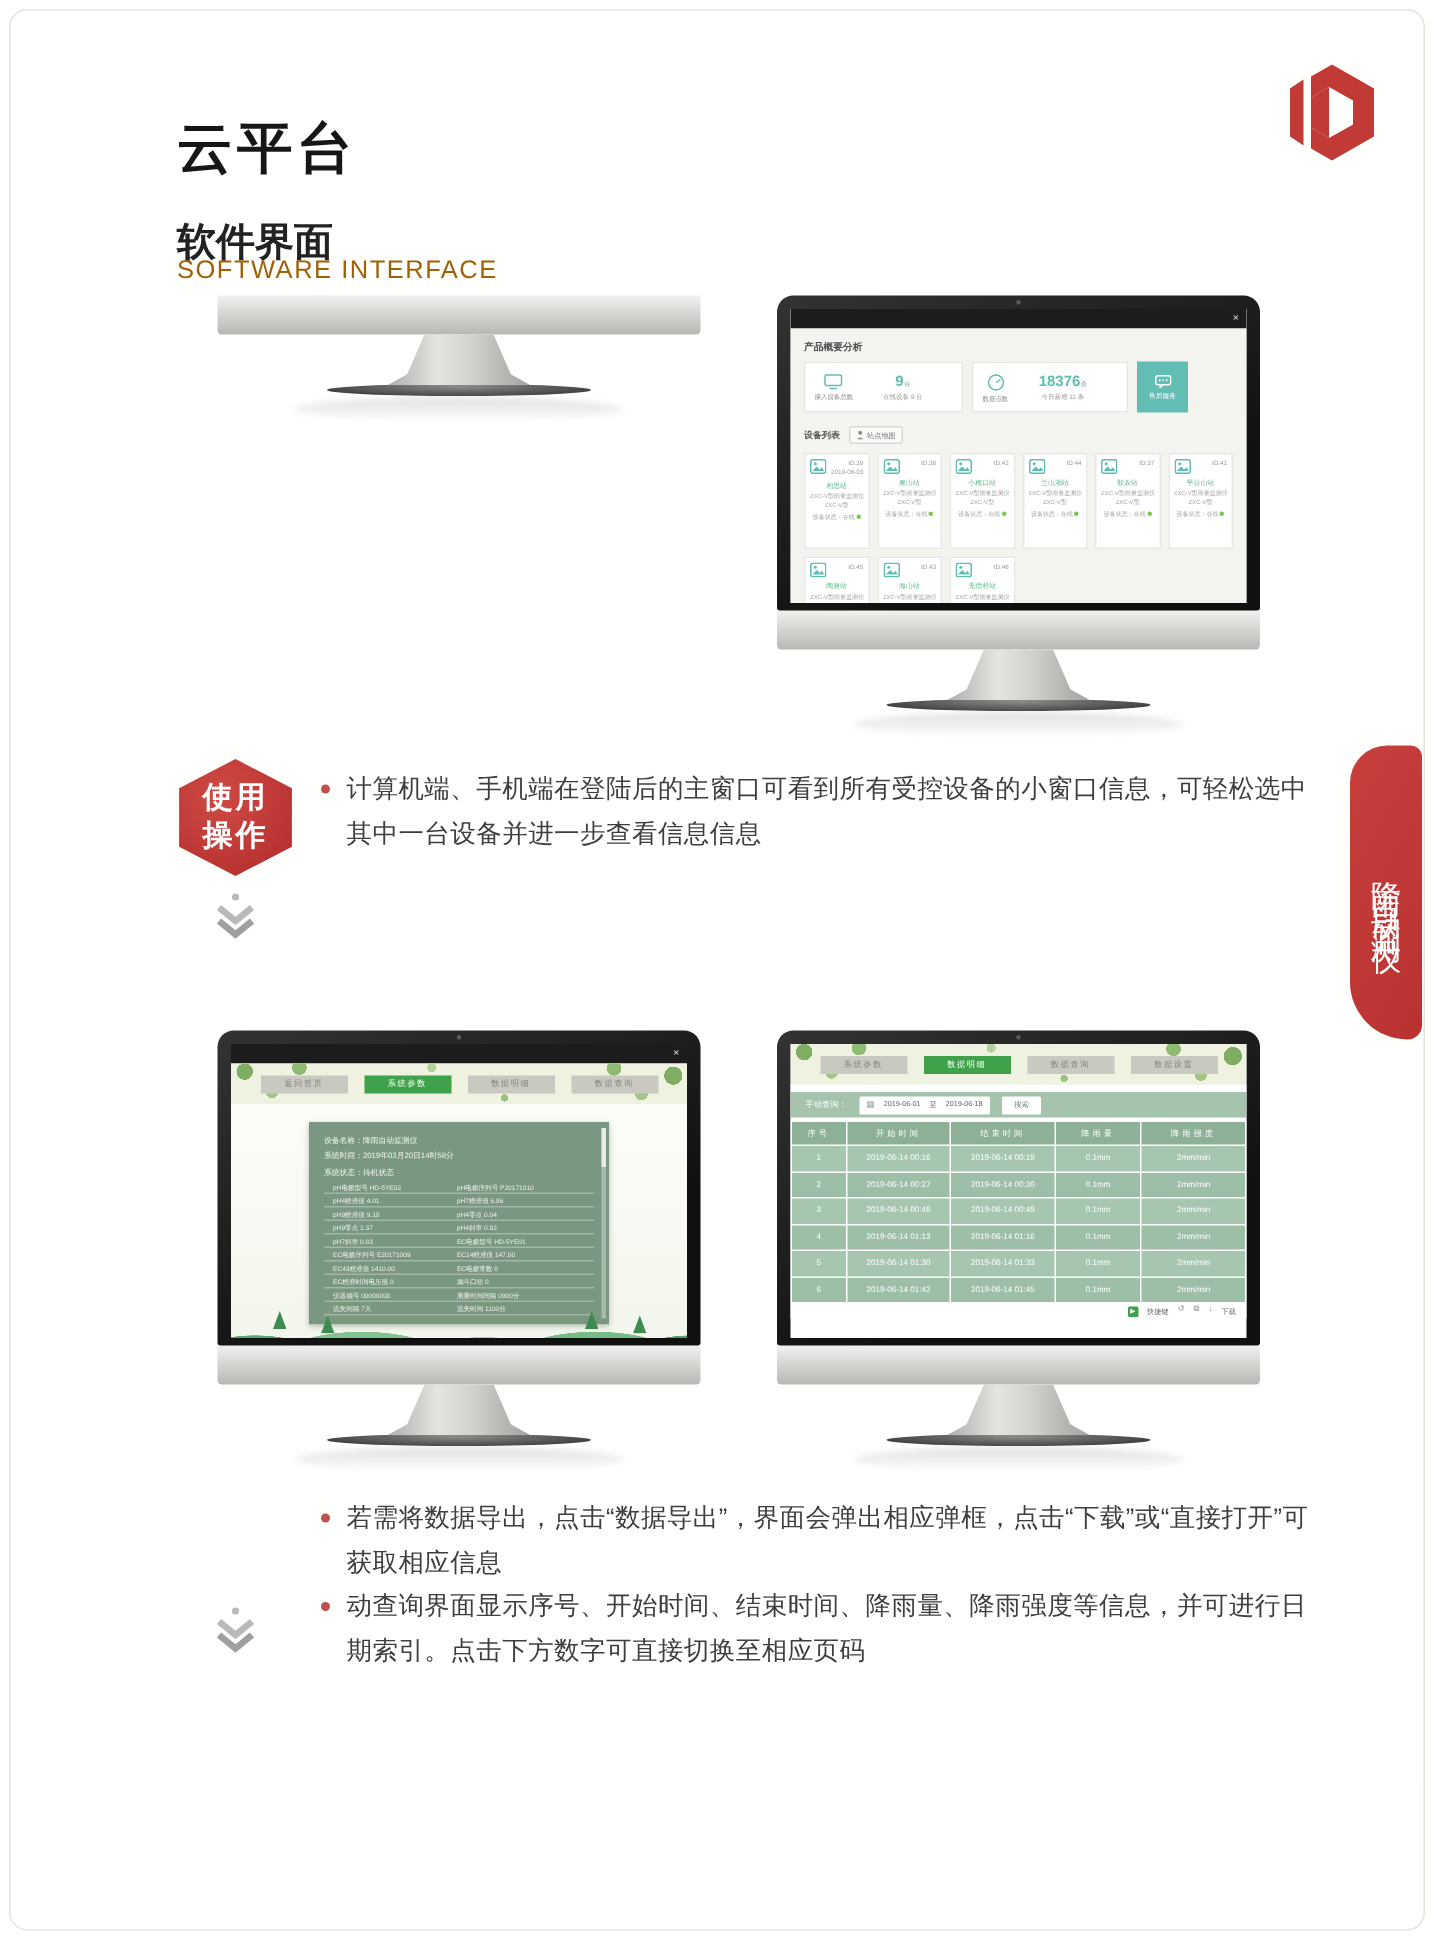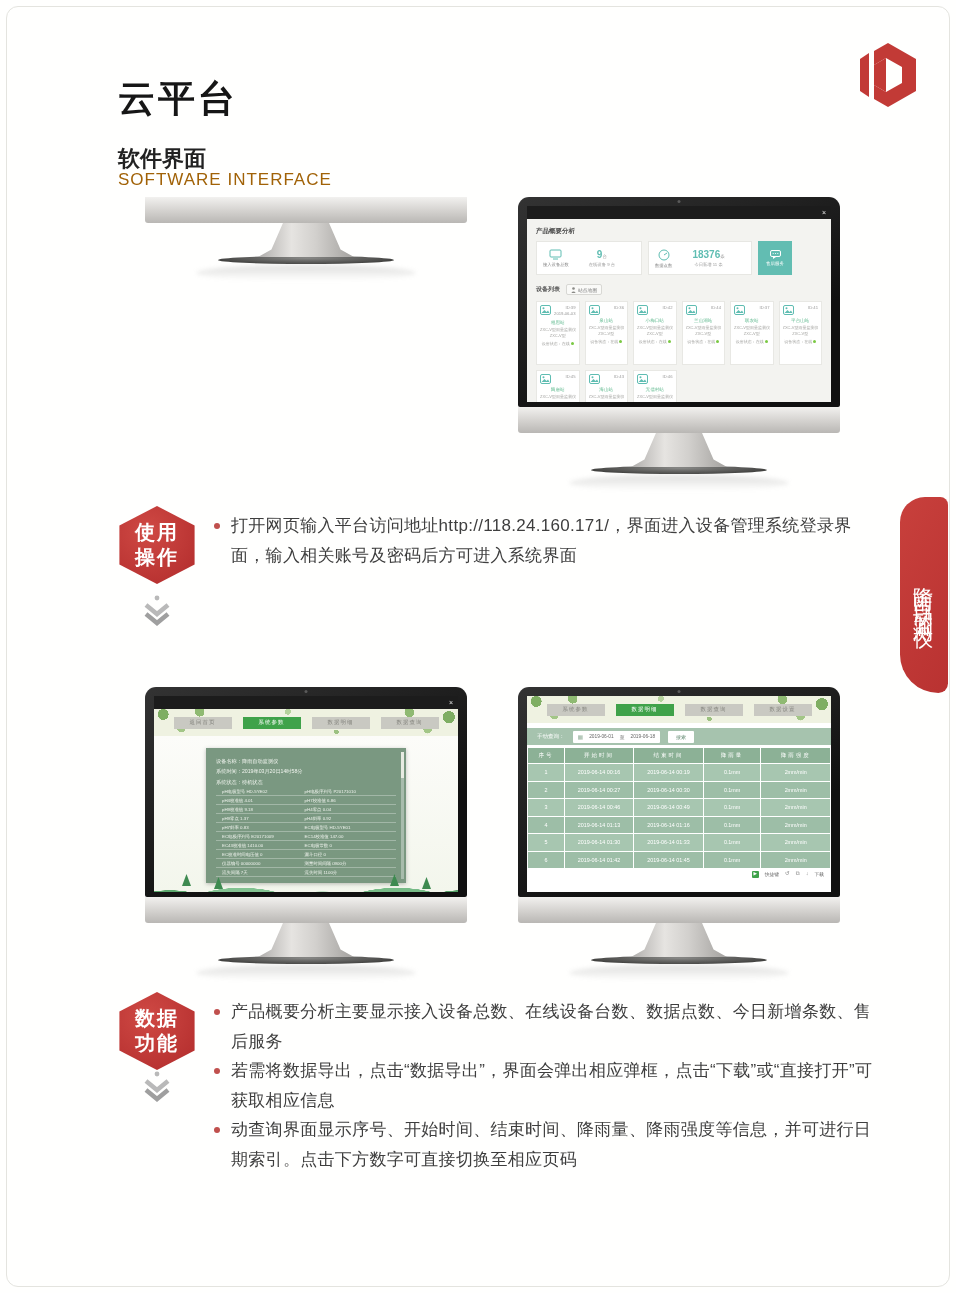--- a/index.html
+++ b/index.html
@@ -3,21 +3,21 @@
 <meta charset="utf-8">
 <style>
   html,body{margin:0;padding:0;background:#fff;}
   .canvas{position:relative;width:956px;height:1293px;background:#fffffe;overflow:hidden;
           font-family:"Liberation Sans","DejaVu Sans",sans-serif;color:#333;}
   .frame{position:absolute;inset:6px;border:1px solid #e4e4df;border-radius:12px;pointer-events:none;}
 
   
   .logo{position:absolute;left:858px;top:42px;width:60px;height:66px;}
   .page-title{position:absolute;left:118px;top:74px;margin:0;font-size:37px;font-weight:bold;color:#161616;letter-spacing:3px;}
-  .sec-title{position:absolute;left:118px;top:144px;font-size:22px;font-weight:bold;color:#222;text-align:right;}
+  .sec-title{position:absolute;left:118px;top:144px;font-size:26px;font-weight:bold;color:#222;text-align:right;}
   .sec-sub{position:absolute;left:118px;top:170px;font-size:17px;color:#a16207;letter-spacing:1px;}
 
   
   .ribbon{position:absolute;left:900px;top:497px;width:48px;height:196px;background:linear-gradient(120deg,#c8403c,#b93231);
           border-radius:26px 8px 10px 40px;display:flex;align-items:center;justify-content:center;}
   .ribbon span{writing-mode:vertical-rl;color:#fff;font-size:20px;letter-spacing:7px;font-weight:500;}
 
   
   .hex{position:absolute;width:80px;height:78px;display:flex;flex-direction:column;align-items:center;justify-content:center;
        background:radial-gradient(circle at 38% 32%,#cf4944,#b83231 75%);color:#fff;font-size:20px;font-weight:bold;line-height:25px;
@@ -367,21 +367,21 @@
   <div class="hex hex1">
     <span>使用</span>
     <span>操作</span>
   </div>
   <svg class="down-arrow da1" viewBox="0 0 30 32">
     <circle cx="15" cy="4" r="2.4" fill="#b9b9b9"></circle>
     <path d="M4,11 L15,20 L26,11" fill="none" stroke="#b9b9b9" stroke-width="4.5"></path>
     <path d="M4,20 L15,29 L26,20" fill="none" stroke="#9f9f9f" stroke-width="4.5"></path>
   </svg>
   <ul class="bullets bl1">
-    <li>打开网页输入平台访问地址http://118.24.160.171/，界面进入设备管理系统登录界面，输入相关账号及密码后方可进入系统界面</li>
+    <li>计算机端、手机端在登陆后的主窗口可看到所有受控设备的小窗口信息，可轻松选中其中一台设备并进一步查看信息信息</li>
   </ul>
 
   <div class="monitor m3">
     <div class="bezel">
       <div class="cam"></div>
       <div class="screen">
         <div class="topbar">
           <span class="close-x">×</span>
         </div>
         <div class="leaf-band">
@@ -544,28 +544,23 @@
           </div>
         </div>
       </div>
     </div>
     <div class="chin"></div>
     <div class="stand"></div>
     <div class="base"></div>
     <div class="refl"></div>
   </div>
 
-  <div class="hex hex2">
-    <span>数据</span>
-    <span>功能</span>
-  </div>
   <svg class="down-arrow da2" viewBox="0 0 30 32">
     <circle cx="15" cy="4" r="2.4" fill="#b9b9b9"></circle>
     <path d="M4,11 L15,20 L26,11" fill="none" stroke="#b9b9b9" stroke-width="4.5"></path>
     <path d="M4,20 L15,29 L26,20" fill="none" stroke="#9f9f9f" stroke-width="4.5"></path>
   </svg>
   <ul class="bullets bl2">
-    <li>产品概要分析主要显示接入设备总数、在线设备台数、数据点数、今日新增条数、售后服务</li>
     <li>若需将数据导出，点击“数据导出”，界面会弹出相应弹框，点击“下载”或“直接打开”可获取相应信息</li>
     <li>动查询界面显示序号、开始时间、结束时间、降雨量、降雨强度等信息，并可进行日期索引。点击下方数字可直接切换至相应页码</li>
   </ul>
 
 </div>
 
 </body></html>

